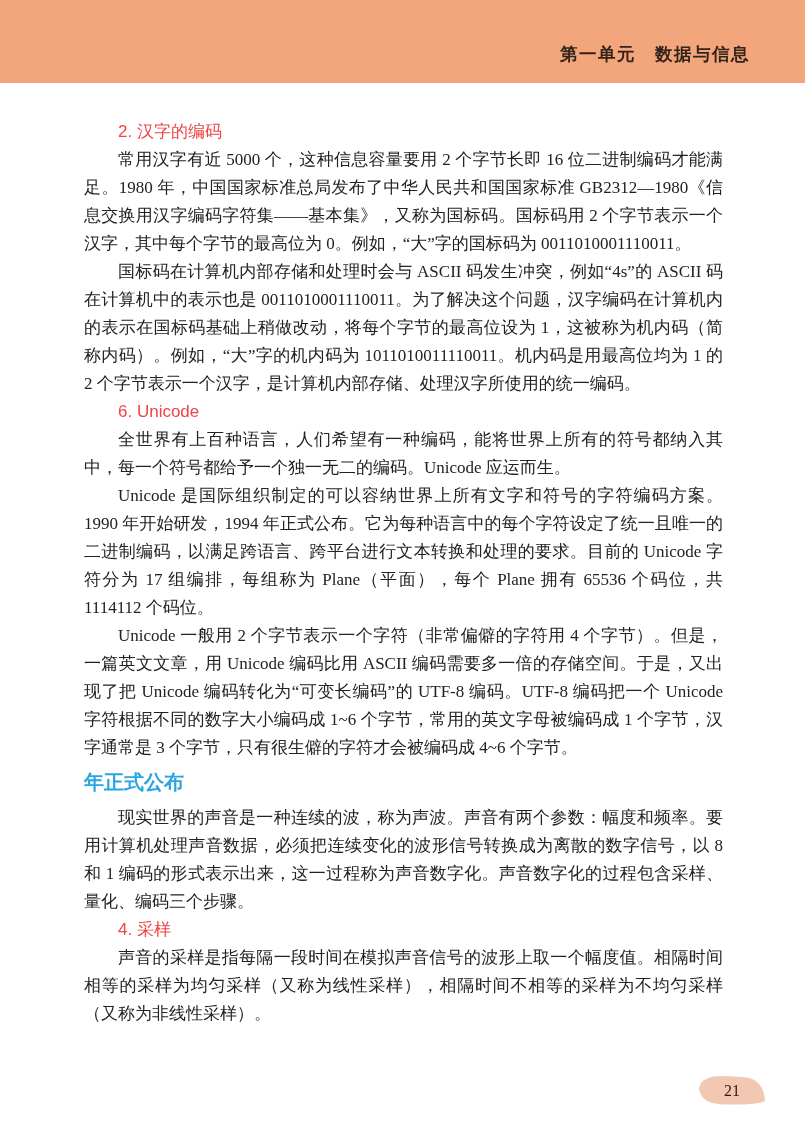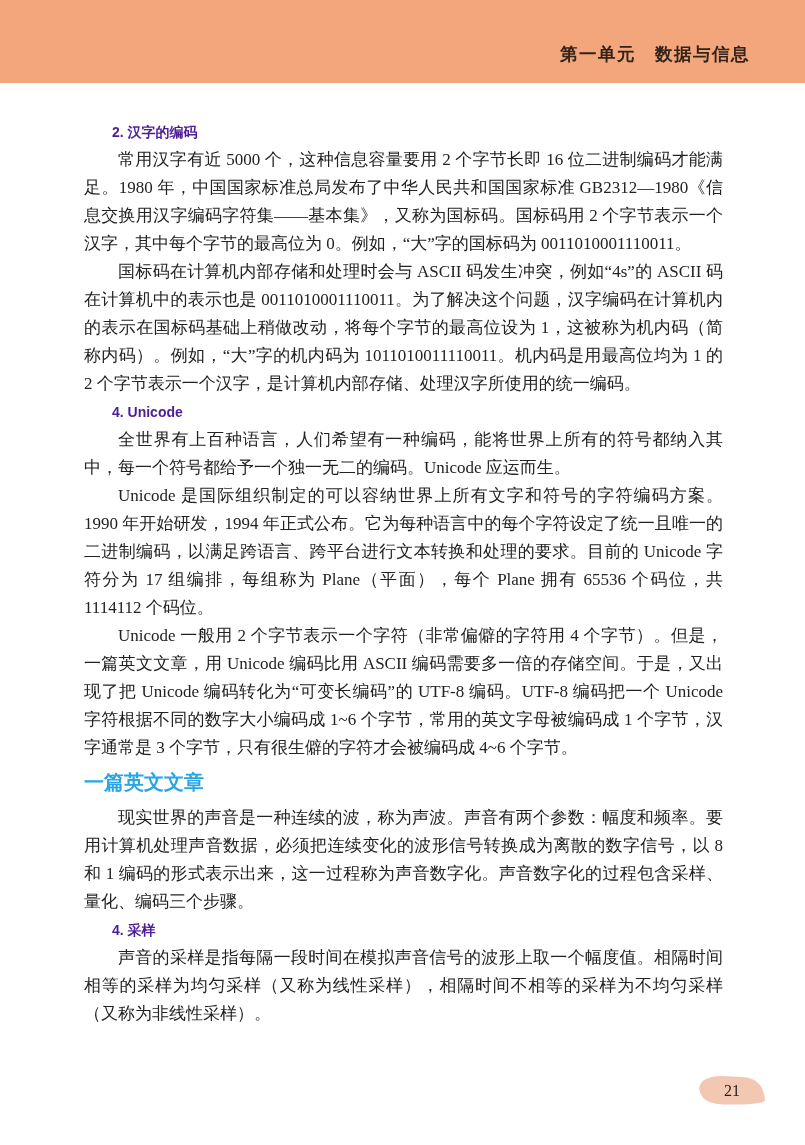--- a/index.html
+++ b/index.html
@@ -41,24 +41,24 @@
     font-size:17px;line-height:28px;
     color:var(--body_text,#222);
     text-align:justify;
   }
   .content p{
     margin:0;
     text-indent:2em;
   }
   .content h3.sub{
     font-family:"Liberation Sans","DejaVu Sans",sans-serif;
-    font-weight:bold;
-    font-size:14px;line-height:28px;
+    font-weight:normal;
+    font-size:17px;line-height:28px;
     padding-left:2em;
-    color:#4c1d95;
+    color:#ef4444;
   }
   .content h2.section{
     font-family:"Liberation Sans","DejaVu Sans",sans-serif;
     font-weight:bold;
     font-size:20px;line-height:28px;
     margin:6px 0 8px 0;
     color:var(--accent_blue,#29a5e3);
   }
   
   .page-badge{
@@ -85,30 +85,30 @@
   </header>
 
   <main class="content">
 
     <h3 class="sub">2. 汉字的编码</h3>
 
     <p>常用汉字有近 5000 个，这种信息容量要用 2 个字节长即 16 位二进制编码才能满足。1980 年，中国国家标准总局发布了中华人民共和国国家标准 GB2312—1980《信息交换用汉字编码字符集——基本集》，又称为国标码。国标码用 2 个字节表示一个汉字，其中每个字节的最高位为 0。例如，“大”字的国标码为 0011010001110011。</p>
 
     <p>国标码在计算机内部存储和处理时会与 ASCII 码发生冲突，例如“4s”的 ASCII 码在计算机中的表示也是 0011010001110011。为了解决这个问题，汉字编码在计算机内的表示在国标码基础上稍做改动，将每个字节的最高位设为 1，这被称为机内码（简称内码）。例如，“大”字的机内码为 1011010011110011。机内码是用最高位均为 1 的 2 个字节表示一个汉字，是计算机内部存储、处理汉字所使用的统一编码。</p>
 
-    <h3 class="sub">4. Unicode</h3>
+    <h3 class="sub">6. Unicode</h3>
 
     <p>全世界有上百种语言，人们希望有一种编码，能将世界上所有的符号都纳入其中，每一个符号都给予一个独一无二的编码。Unicode 应运而生。</p>
 
     <p>Unicode 是国际组织制定的可以容纳世界上所有文字和符号的字符编码方案。1990 年开始研发，1994 年正式公布。它为每种语言中的每个字符设定了统一且唯一的二进制编码，以满足跨语言、跨平台进行文本转换和处理的要求。目前的 Unicode 字符分为 17 组编排，每组称为 Plane（平面），每个 Plane 拥有 65536 个码位，共 1114112 个码位。</p>
 
     <p>Unicode 一般用 2 个字节表示一个字符（非常偏僻的字符用 4 个字节）。但是，一篇英文文章，用 Unicode 编码比用 ASCII 编码需要多一倍的存储空间。于是，又出现了把 Unicode 编码转化为“可变长编码”的 UTF-8 编码。UTF-8 编码把一个 Unicode 字符根据不同的数字大小编码成 1~6 个字节，常用的英文字母被编码成 1 个字节，汉字通常是 3 个字节，只有很生僻的字符才会被编码成 4~6 个字节。</p>
 
 
-    <h2 class="section">一篇英文文章</h2>
+    <h2 class="section">年正式公布</h2>
 
     <p>现实世界的声音是一种连续的波，称为声波。声音有两个参数：幅度和频率。要用计算机处理声音数据，必须把连续变化的波形信号转换成为离散的数字信号，以 8 和 1 编码的形式表示出来，这一过程称为声音数字化。声音数字化的过程包含采样、量化、编码三个步骤。</p>
 
     <h3 class="sub">4. 采样</h3>
 
     <p>声音的采样是指每隔一段时间在模拟声音信号的波形上取一个幅度值。相隔时间相等的采样为均匀采样（又称为线性采样），相隔时间不相等的采样为不均匀采样（又称为非线性采样）。</p>
   </main>
 
   <div class="page-badge">
     <svg width="68" height="30" viewBox="0 0 68 30">

